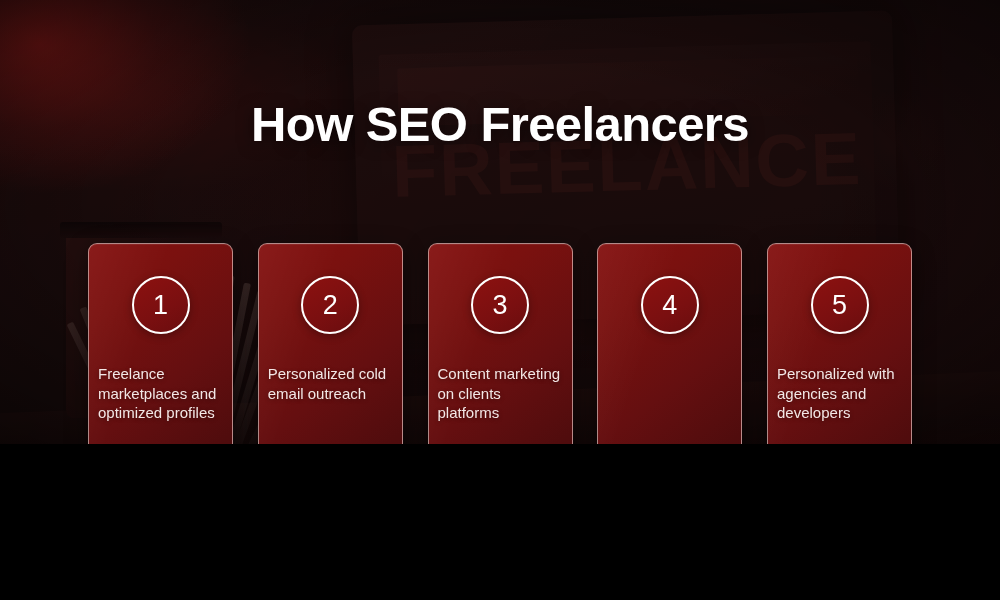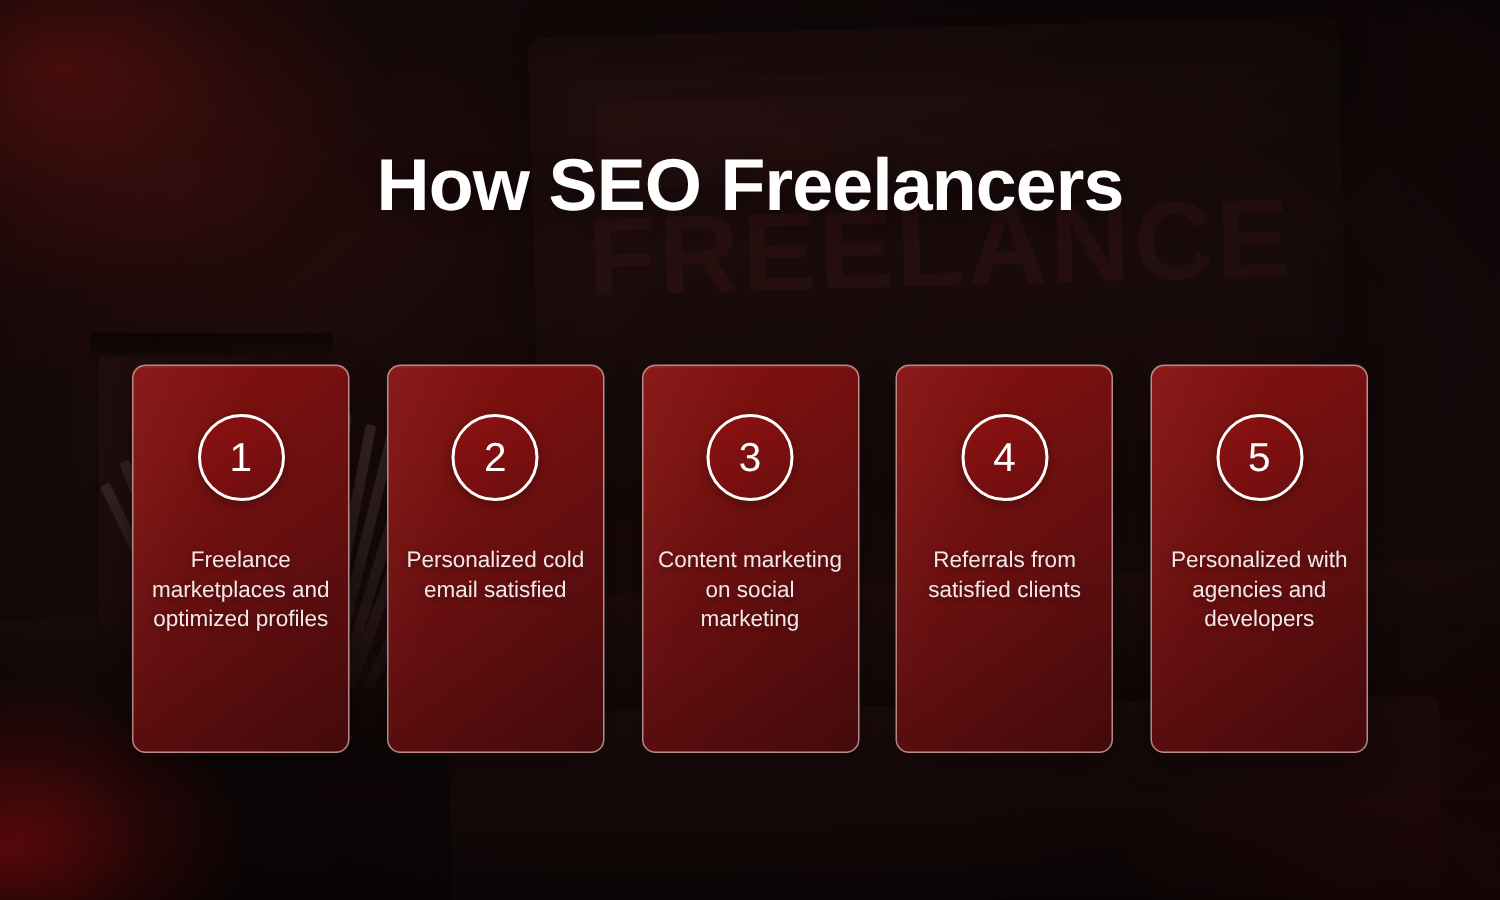--- a/index.html
+++ b/index.html
@@ -7,21 +7,21 @@
 
   html, body {
     width:1000px; height:600px;
     overflow:hidden;
     background:#000;
     font-family:"Liberation Sans", sans-serif;
   }
 
   #infographic {
     position:relative;
-    width:1000px; height:600px;
+    width:1000px; height:444px;
     overflow:hidden;
     background-color:#2a1414;
   }
 
   
   .bg-photo {
     position:absolute; inset:0;
     overflow:hidden;
   }
 
@@ -229,21 +229,21 @@
     line-height:1;
     letter-spacing:0;
   }
 
   .card-text {
     position:relative;
     z-index:2;
     margin-top:30px;
     padding:0 9px;
     width:100%;
-    text-align:center;
+    text-align:left;
     color:#f3e7e6;
     font-family:"Liberation Sans", sans-serif;
     font-size:15px;
     line-height:19.6px;
     font-weight:normal;
     word-break:break-word;
     text-shadow:0 1px 4px rgba(0,0,0,0.35);
   }
 </style>
 </head>
@@ -300,35 +300,34 @@
         <div class="badge">
           <span>1</span>
         </div>
         <div class="card-text">Freelance marketplaces and optimized profiles</div>
       </div>
 
       <div class="card">
         <div class="badge">
           <span>2</span>
         </div>
-        <div class="card-text">Personalized cold email satisfied</div>
+        <div class="card-text">Personalized cold email outreach</div>
       </div>
 
       <div class="card">
         <div class="badge">
           <span>3</span>
         </div>
-        <div class="card-text">Content marketing on social marketing</div>
+        <div class="card-text">Content marketing on clients platforms</div>
       </div>
 
       <div class="card">
         <div class="badge">
           <span>4</span>
         </div>
-        <div class="card-text">Referrals from satisfied clients</div>
       </div>
 
       <div class="card">
         <div class="badge">
           <span>5</span>
         </div>
         <div class="card-text">Personalized with agencies and developers</div>
       </div>
 
     </div>

